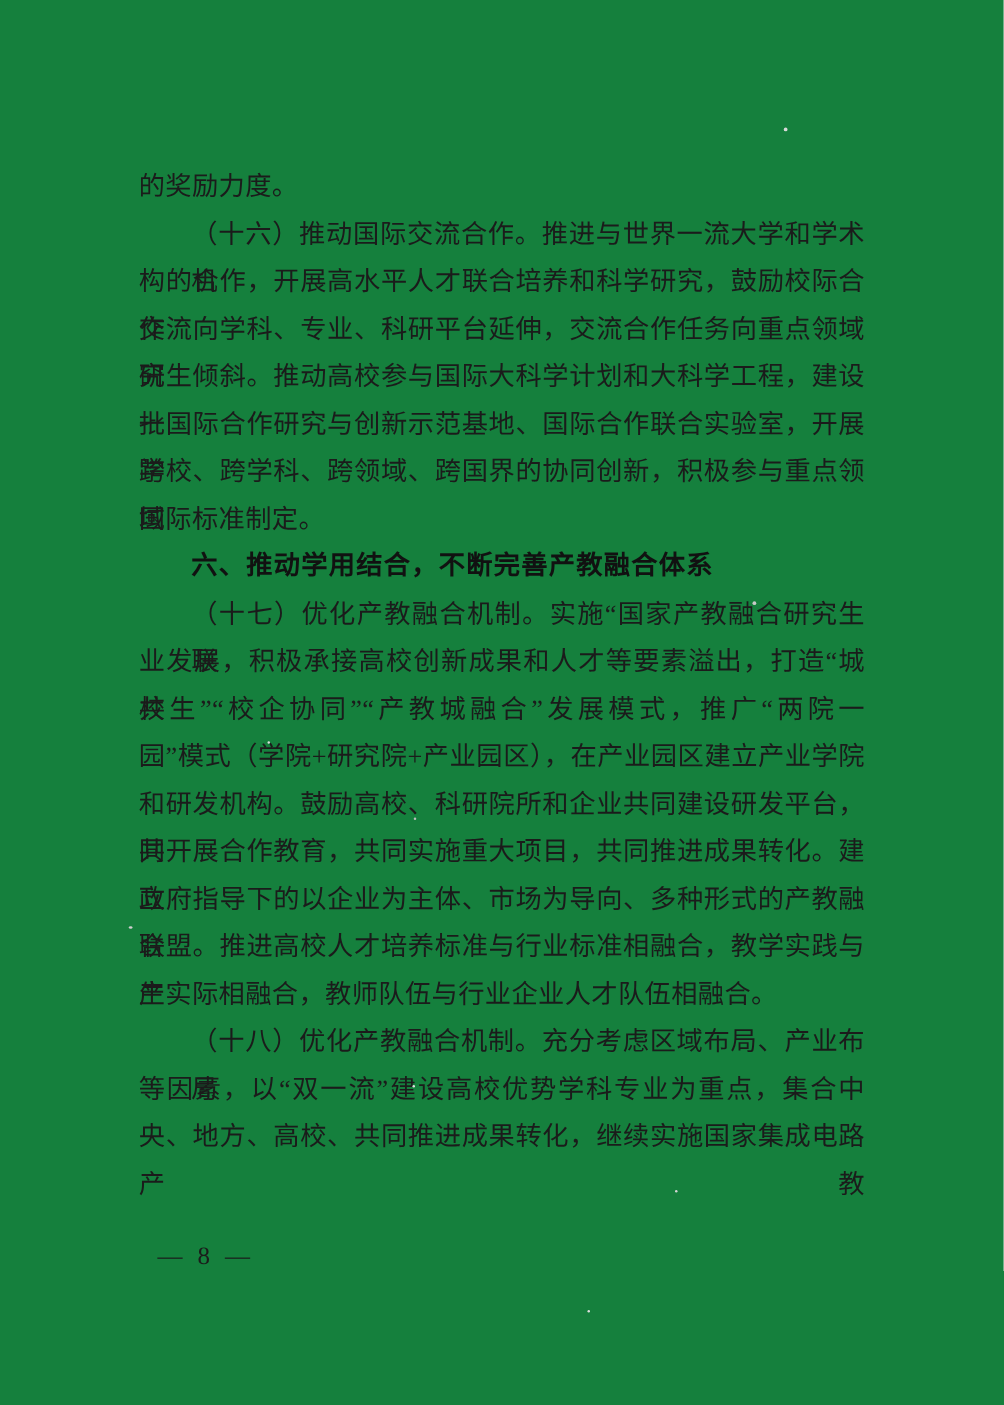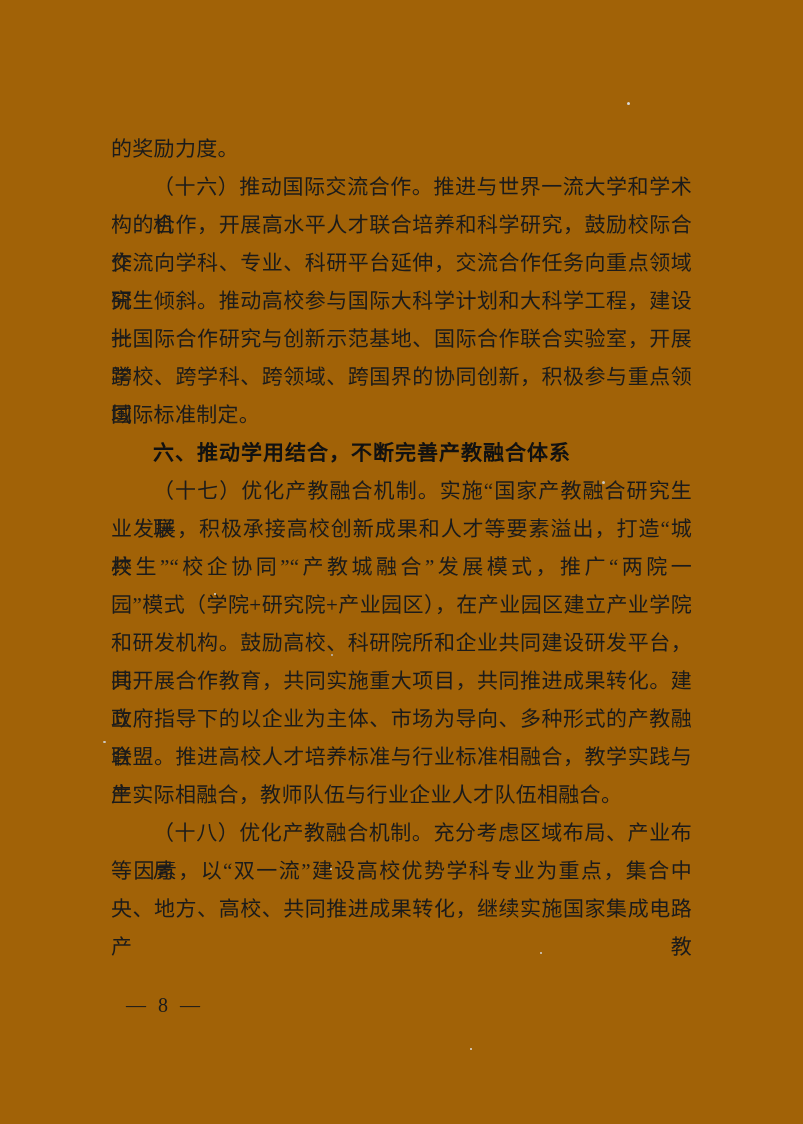--- a/index.html
+++ b/index.html
@@ -4,21 +4,21 @@
 <style>
   html, body {
     margin: 0;
     padding: 0;
     background: #ffffff;
   }
   .page {
     position: relative;
     width: 803px;
     height: 1124px;
-    background: #a16207;
+    background: #15803d;
     overflow: hidden;
     font-family: "Liberation Serif", "DejaVu Serif", serif;
     color: #1b1b1b;
   }
   .text-block {
     position: absolute;
     left: 111px;
     top: 130px;
     width: 581px;
   }

